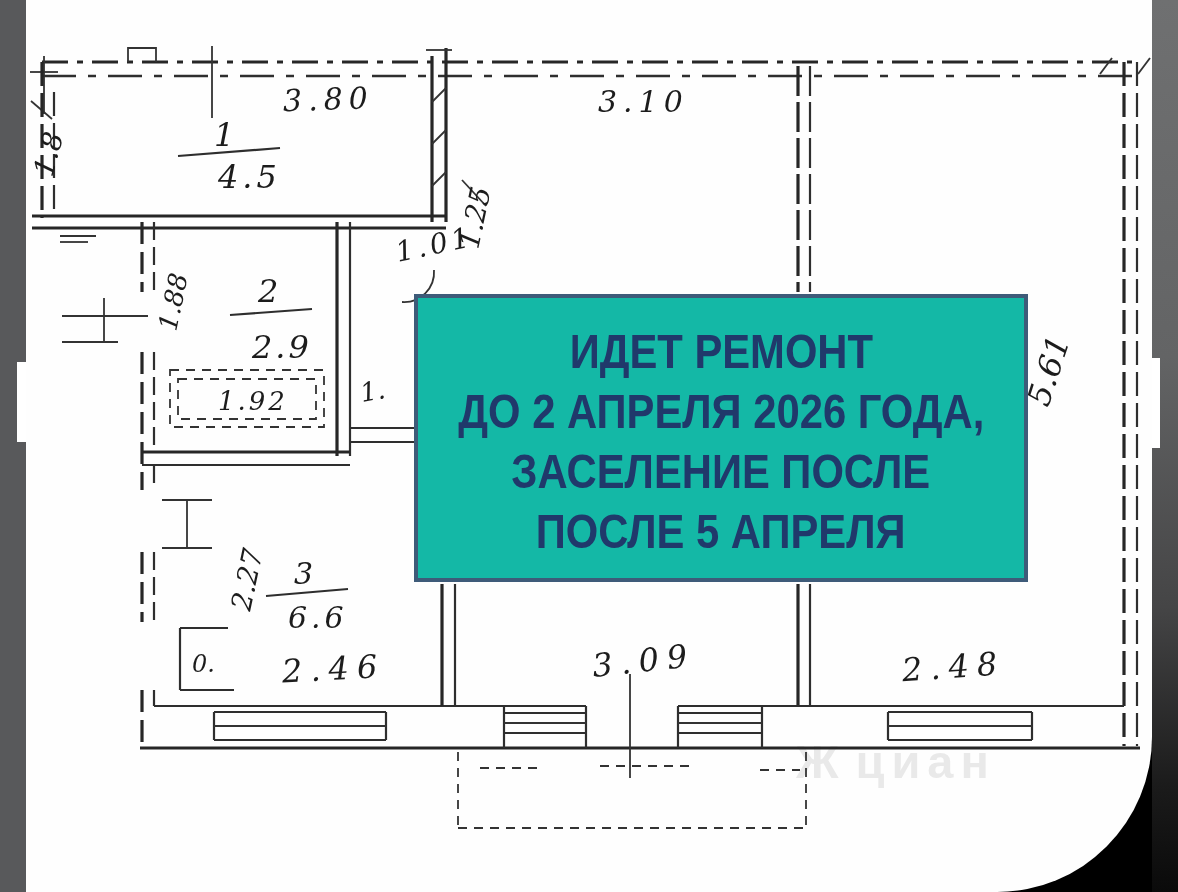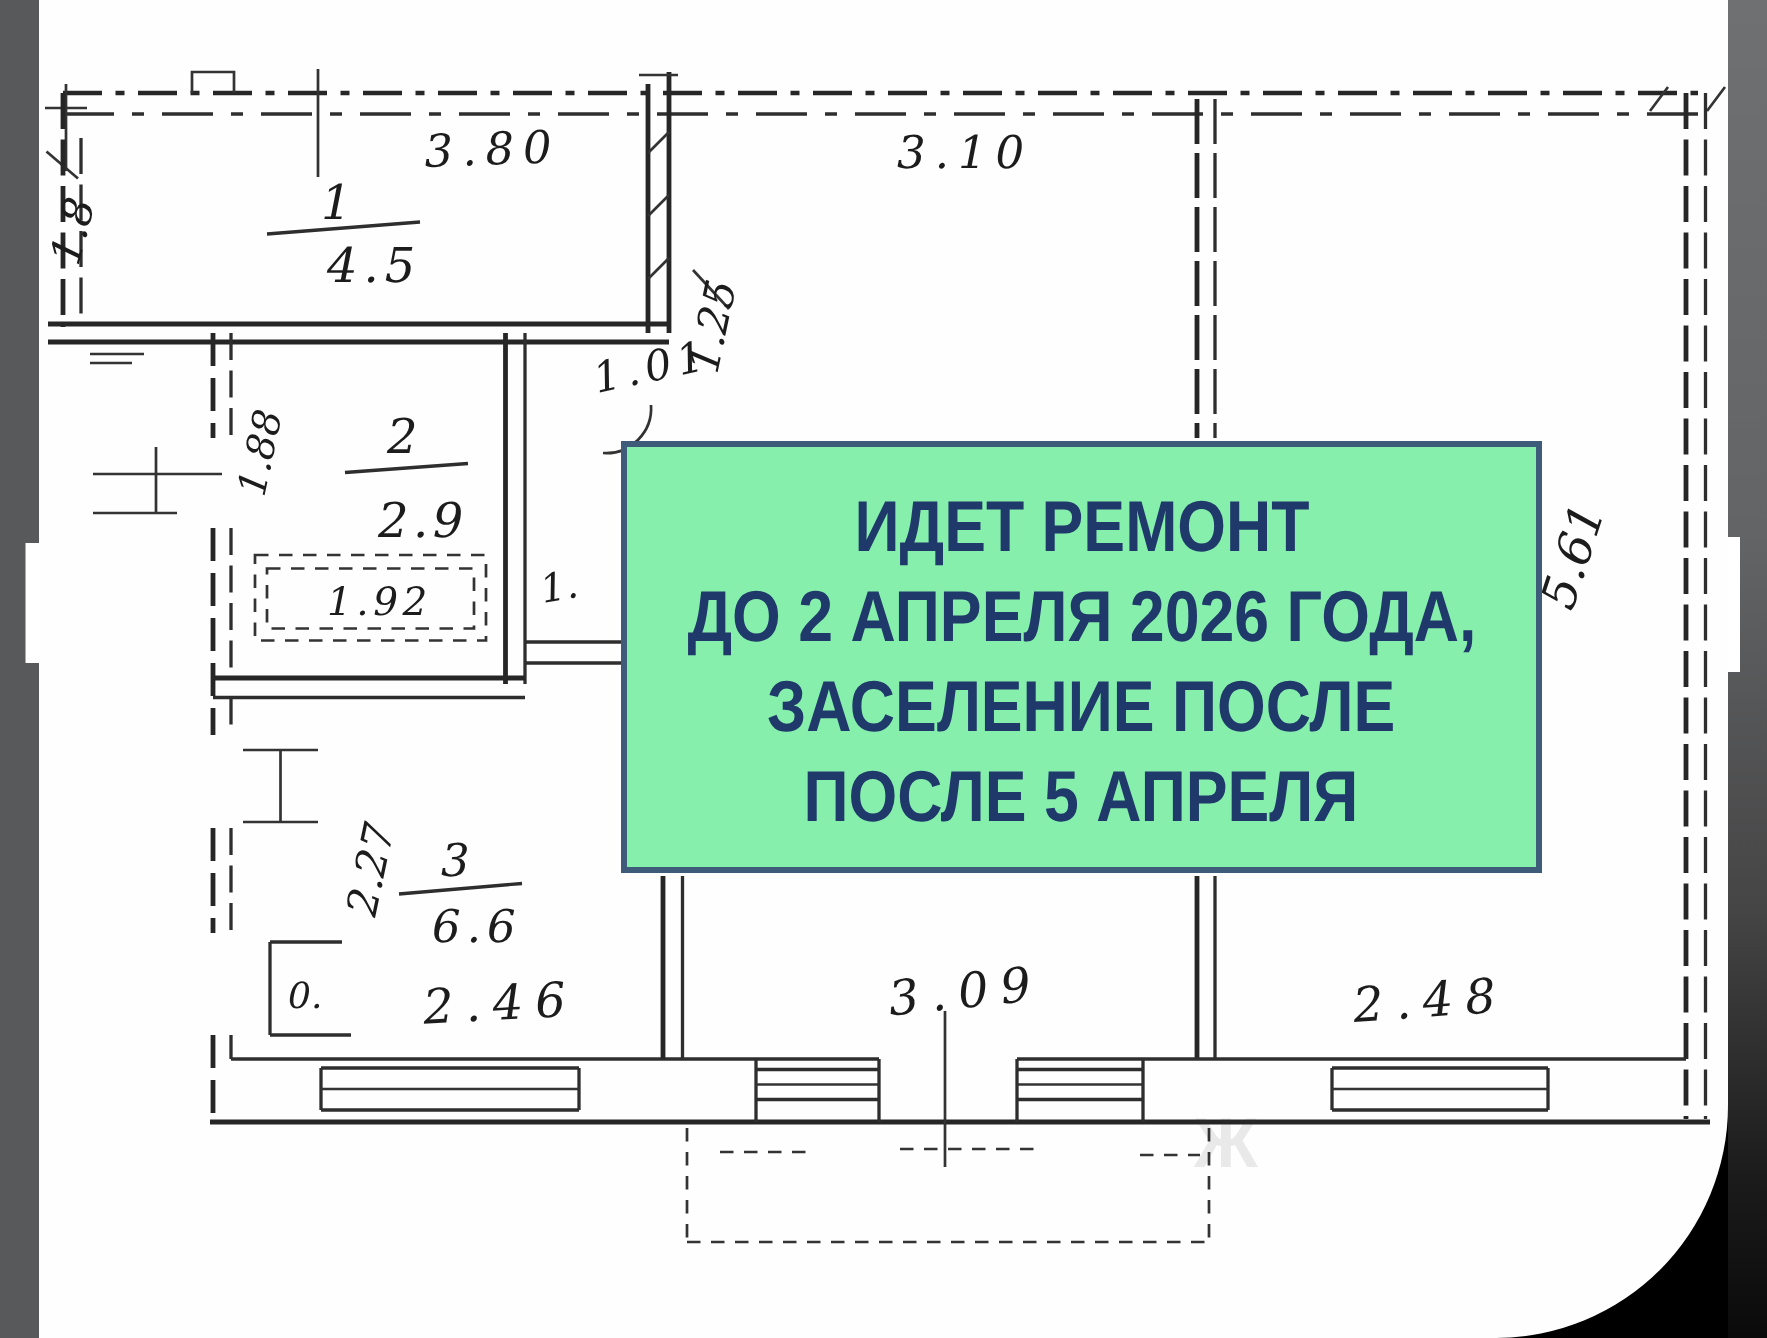--- a/index.html
+++ b/index.html
@@ -14,21 +14,21 @@
   
   .w3{stroke:#262626;stroke-width:3.2;fill:none;stroke-linecap:butt;}
   .w2{stroke:#2e2e2e;stroke-width:2.2;fill:none;}
   .thin{stroke:#333;stroke-width:1.8;fill:none;}
   .dashdot{stroke:#262626;stroke-width:3;fill:none;stroke-dasharray:26 9 6 9;}
   .dashdot2{stroke:#2e2e2e;stroke-width:2.4;fill:none;stroke-dasharray:34 12 8 12;}
   .ltdash{stroke-dasharray:24 7;}
   .dash{stroke-dasharray:9 7;}
   .num{font-family:"DejaVu Serif",serif;font-style:italic;fill:#1c1c1c;}
   
-  .sign{position:absolute;left:388px;top:294px;width:614px;height:288px;background:#86efac;
+  .sign{position:absolute;left:388px;top:294px;width:614px;height:288px;background:#14b8a6;
         border:4px solid #3e5b79;box-sizing:border-box;display:flex;flex-direction:column;
         align-items:center;justify-content:flex-start;padding-top:24px;z-index:3;}
   .sign .line{font-weight:bold;font-size:48px;line-height:60px;color:#20396b;
         transform:scaleX(0.87);white-space:nowrap;letter-spacing:0px;}
   
   .watermark{position:absolute;left:770px;top:734px;font-weight:bold;font-size:47px;
         color:rgba(45,45,45,0.10);letter-spacing:7px;z-index:2;display:flex;gap:10px;}
   
   .strip-left{position:absolute;left:0;top:0;width:26px;height:892px;background:#58595b;z-index:4;}
   .strip-right{position:absolute;left:1152px;top:0;width:26px;height:892px;z-index:4;
@@ -245,20 +245,21 @@
 
     <div class="sign">
       <div class="line">ИДЕТ РЕМОНТ</div>
       <div class="line">ДО 2 АПРЕЛЯ 2026 ГОДА,</div>
       <div class="line">ЗАСЕЛЕНИЕ ПОСЛЕ</div>
       <div class="line">ПОСЛЕ 5 АПРЕЛЯ</div>
     </div>
 
     <div class="watermark">
       <span>Ж</span>
+      <span>циан</span>
     </div>
   </div>
 
   <div class="strip-left">
     <div class="notch-left"></div>
   </div>
   <div class="strip-right">
     <div class="notch-right"></div>
   </div>
 

